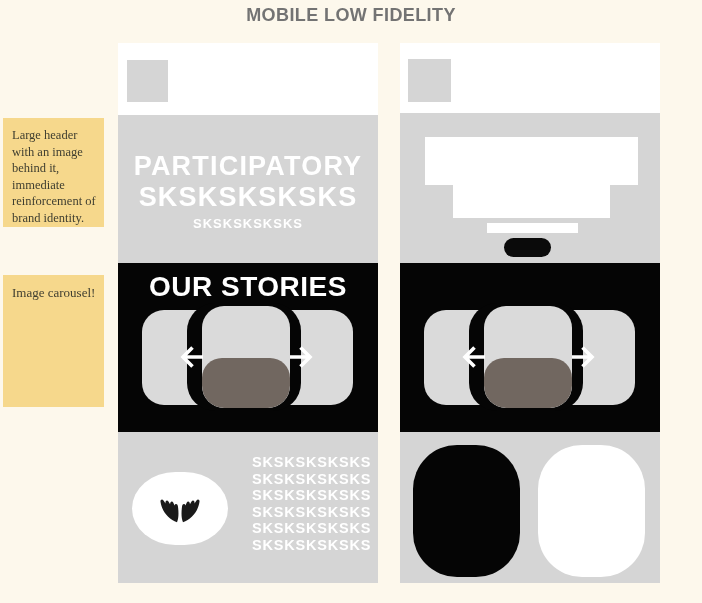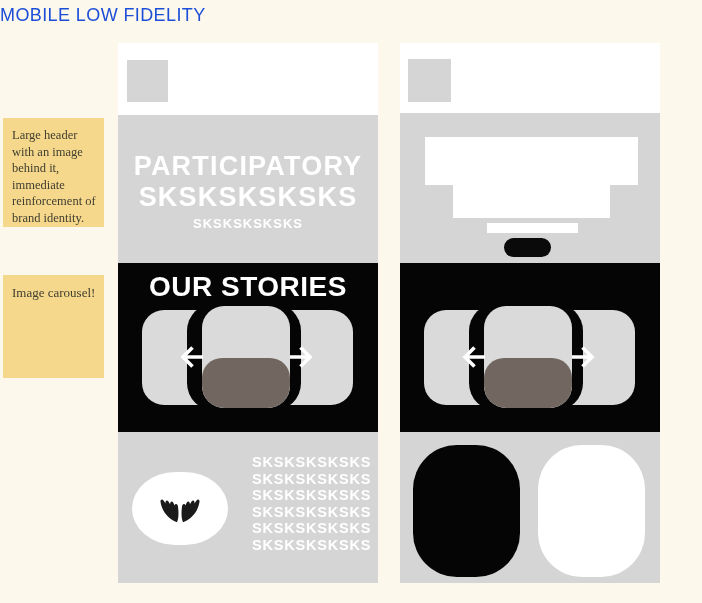--- a/index.html
+++ b/index.html
@@ -1,32 +1,32 @@
 <!DOCTYPE html>
 <html><head>
 <meta charset="utf-8">
 <style>
   html,body { margin:0; padding:0; background:#fdf8ec; }
   .canvas {
     position:relative; width:702px; height:603px; background:#fdf8ec;
     font-family:"Liberation Sans", sans-serif; overflow:hidden;
   }
   .page-title {
-    position:absolute; top:5px; left:0; width:100%; text-align:left;
-    font-size:18px; font-weight:400; letter-spacing:.4px; color:#1d4ed8;
+    position:absolute; top:5px; left:0; width:100%; text-align:center;
+    font-size:18px; font-weight:700; letter-spacing:.4px; color:#737373;
   }
   
   .note {
     position:absolute; left:3px; width:101px; box-sizing:border-box;
     background:#f6d88c; color:#3f3e30;
     font-family:"Liberation Serif", serif; font-size:12.5px; line-height:1.32;
     padding:9px 7px 20px 9px;
   }
   .note-1 { top:118px; height:109px; }
-  .note-2 { top:275px; height:103px; font-size:13px; }
+  .note-2 { top:275px; height:132px; font-size:13px; }
 
   
   .phone { position:absolute; top:43px; width:260px; height:540px; }
   .phone-1 { left:118px; }
   .phone-2 { left:400px; }
 
   .topbar { position:relative; background:#ffffff; }
   .phone-1 .topbar { height:72px; }
   .phone-2 .topbar { height:70px; }
   .logo-square { position:absolute; background:#d5d5d5; }

